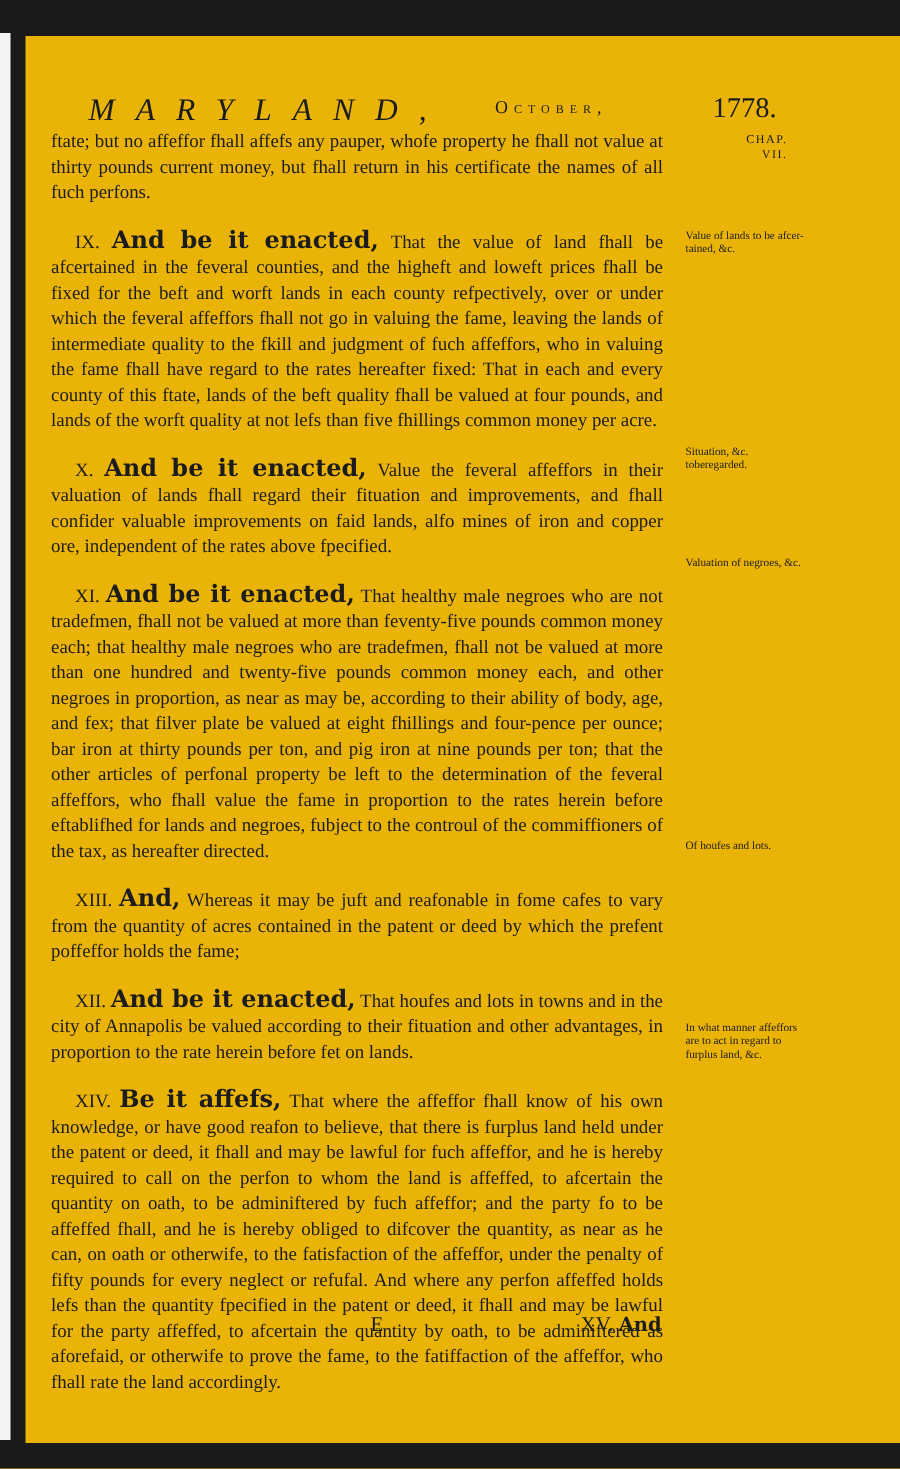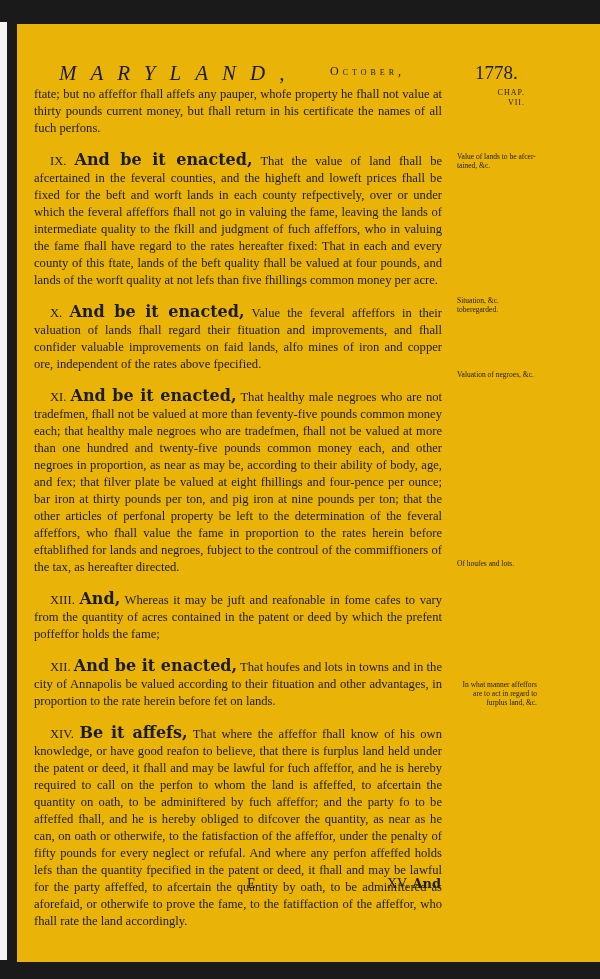--- a/index.html
+++ b/index.html
@@ -111,20 +111,20 @@
       <span>XIV.</span>
       <span class="bl">Be it affefs,</span>
       <span>That where the affeffor fhall know of his own knowledge, or have good reafon to believe, that there is furplus land held under the patent or deed, it fhall and may be lawful for fuch affeffor, and he is hereby required to call on the perfon to whom the land is affeffed, to afcertain the quantity on oath, to be adminiftered by fuch affeffor; and the party fo to be affeffed fhall, and he is hereby obliged to difcover the quantity, as near as he can, on oath or otherwife, to the fatisfaction of the affeffor, under the penalty of fifty pounds for every neglect or refufal. And where any perfon affeffed holds lefs than the quantity fpecified in the patent or deed, it fhall and may be lawful for the party affeffed, to afcertain the quantity by oath, to be adminiftered as aforefaid, or otherwife to prove the fame, to the fatiffaction of the affeffor, who fhall rate the land accordingly.</span>
     </p>
   </div>
 
   <div class="side" style="top:128px;">Value of lands to be afcer-tained, &amp;c.</div>
   <div class="side" style="top:272px;">Situation, &amp;c. toberegarded.</div>
   <div class="side" style="top:346px;">Valuation of negroes, &amp;c.</div>
   <div class="side" style="top:535px;">Of houfes and lots.</div>
-  <div class="side" style="top:656px;text-align:right;">In what manner affeffors are to act in regard to furplus land, &amp;c.</div>
+  <div class="side" style="top:656px;">In what manner affeffors are to act in regard to furplus land, &amp;c.</div>
 
   <div class="footer-sig">E</div>
   <div class="footer-catch">
     <span>XV.</span>
     <span class="catch-bl">And</span>
   </div>
 </div>
 
 </body></html>

